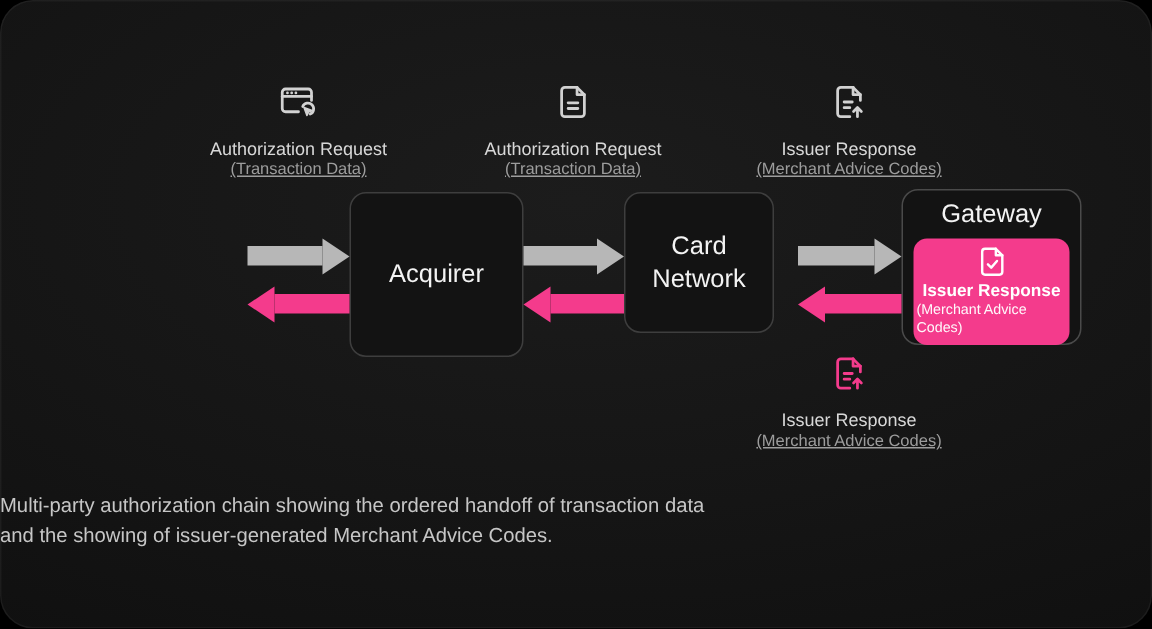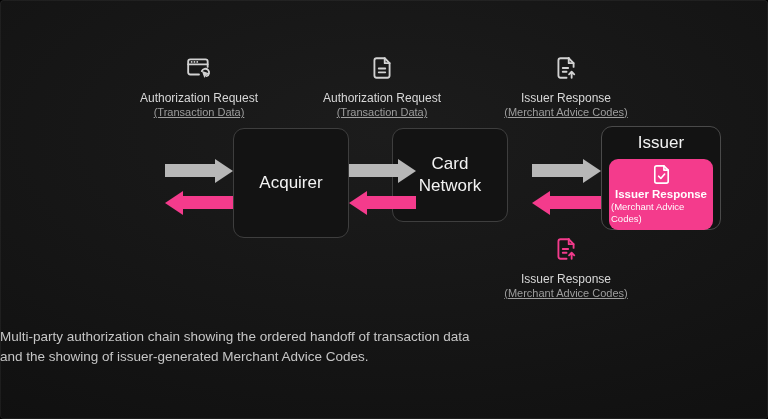--- a/index.html
+++ b/index.html
@@ -1,20 +1,20 @@
 <!DOCTYPE html>
 <html style="--fwd: #b7b7b7; --ret: #f43b8c;"><head>
 <meta charset="utf-8">
 <style>
   html,body{margin:0;padding:0;background:#000;}
   #canvas{
     position:relative;
     width:768px;height:419px;
     overflow:hidden;
-    border-radius:4px;
+    border-radius:22px;
     background:radial-gradient(120% 110% at 50% 32%, #1c1c1c 0%, #151515 45%, #0c0c0c 100%);
     box-shadow:inset 0 0 0 1px rgba(255,255,255,0.05);
     font-family:"Liberation Sans","DejaVu Sans",sans-serif;
   }
   
   .flow-note{
     position:absolute;top:55px;width:190px;
     transform:translateX(-50%);
     text-align:center;color:#d6d6d6;
   }
@@ -114,27 +114,27 @@
     </span>
     <div class="note-title">Issuer Response</div>
     <div class="note-sub">(Merchant Advice Codes)</div>
   </div>
 
 
   <div class="node" style="left:233px;top:128px;width:116px;height:110px">
     <div class="node-label">Acquirer</div>
   </div>
 
-  <div class="node" style="left:392px;top:128px;width:116px;height:94px">
+  <div class="node" style="left:416px;top:128px;width:100px;height:94px">
     <div class="node-label">Card
 Network</div>
   </div>
 
   <div class="node issuer" style="left:601px;top:126px;width:120px;height:104px">
-    <div class="node-label issuer-title">Issuer</div>
+    <div class="node-label issuer-title">Gateway</div>
     <div class="issuer-card">
       <span class="card-icon">
         <svg viewBox="0 0 24 24" fill="none" stroke="#ffffff" stroke-width="1.7" stroke-linecap="round" stroke-linejoin="round">
           <path d="M14.5 3H7a2 2 0 0 0-2 2v14a2 2 0 0 0 2 2h10a2 2 0 0 0 2-2V7.5z"></path>
           <path d="M14.5 3v4.5H19"></path>
           <path d="M9 13.8l2.3 2.3 4-4.6"></path>
         </svg>
       </span>
       <div class="card-title">Issuer Response</div>
       <div class="card-sub">(Merchant Advice Codes)</div>

